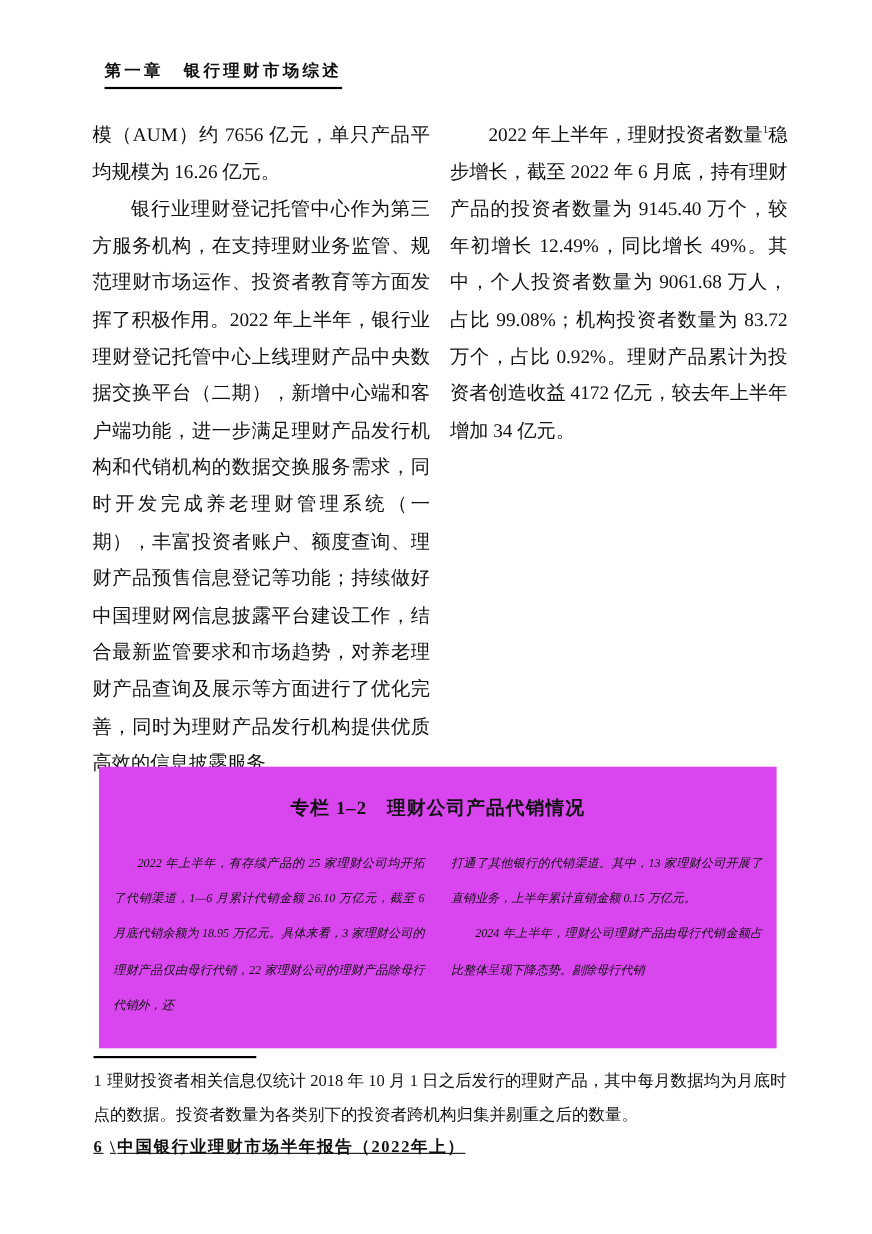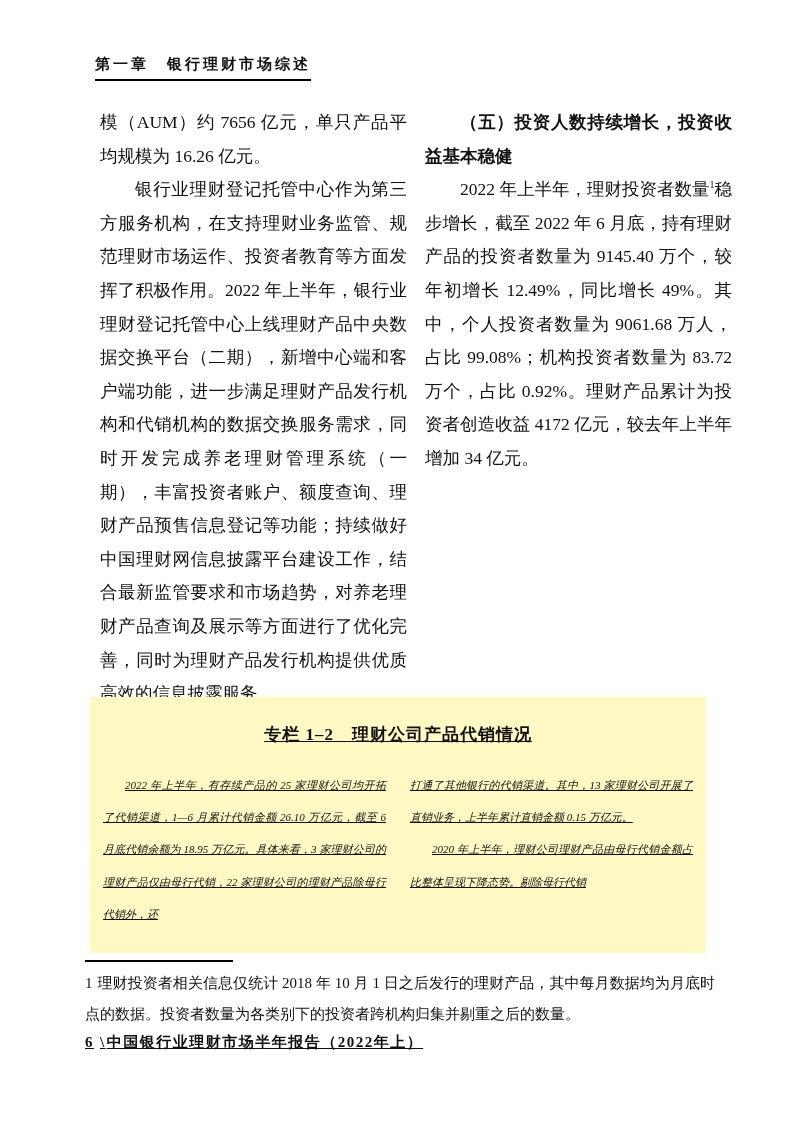--- a/index.html
+++ b/index.html
@@ -12,39 +12,38 @@
     font-family:"Liberation Serif","DejaVu Serif",serif;
     overflow:hidden;
   }
   .chapter-header {
     position:absolute; left:95px; top:55px;
     font-size:15px; font-weight:bold; letter-spacing:3px;
     padding-bottom:5px; border-bottom:2px solid #000;
     white-space:nowrap;
   }
   .columns {
-    position:absolute; left:100px; top:106px; width:632px;
+    position:absolute; left:84px; top:106px; width:632px;
     display:flex; column-gap:18px;
   }
   .col {
     flex:0 0 307px; width:307px;
     font-size:17.5px; line-height:33.6px;
     text-align:justify; text-align-last:left;
   }
   .col p { margin:0; }
   .indent { text-indent:2em; }
   .noindent { text-indent:0; }
   .subheading { font-weight:bold; }
   sup.note-ref { font-size:10px; line-height:0; vertical-align:super; }
   .callout {
     position:absolute; left:90px; top:697px;
     width:616px; height:256px;
-    background:#fef9c3;
+    background:#d946ef;
     padding:26px 13px 0 13px;
-    text-decoration:underline;
   }
   .callout-title {
     text-align:center;
     font-size:17px; font-weight:bold; letter-spacing:1px;
     line-height:24px;
   }
   .callout-cols {
     display:flex; column-gap:24px; margin-top:22px;
   }
   .ccol {
@@ -80,34 +79,33 @@
 <div class="page">
 
   <div class="chapter-header">第一章　银行理财市场综述</div>
 
   <div class="columns">
     <div class="col">
       <p class="noindent">模（AUM）约 7656 亿元，单只产品平均规模为 16.26 亿元。</p>
       <p class="indent">银行业理财登记托管中心作为第三方服务机构，在支持理财业务监管、规范理财市场运作、投资者教育等方面发挥了积极作用。2022 年上半年，银行业理财登记托管中心上线理财产品中央数据交换平台（二期），新增中心端和客户端功能，进一步满足理财产品发行机构和代销机构的数据交换服务需求，同时开发完成养老理财管理系统（一期），丰富投资者账户、额度查询、理财产品预售信息登记等功能；持续做好中国理财网信息披露平台建设工作，结合最新监管要求和市场趋势，对养老理财产品查询及展示等方面进行了优化完善，同时为理财产品发行机构提供优质高效的信息披露服务。</p>
     </div>
     <div class="col">
-      <p class="subheading indent">（五）投资人数持续增长，投资收益基本稳健</p>
       <p class="indent"><span>2022 年上半年，理财投资者数量</span><sup class="note-ref">1</sup><span>稳步增长，截至 2022 年 6 月底，持有理财产品的投资者数量为 9145.40 万个，较年初增长 12.49%，同比增长 49%。其中，个人投资者数量为 9061.68 万人，占比 99.08%；机构投资者数量为 83.72 万个，占比 0.92%。理财产品累计为投资者创造收益 4172 亿元，较去年上半年增加 34 亿元。</span></p>
     </div>
   </div>
 
   <div class="callout">
     <div class="callout-title">专栏 1–2　理财公司产品代销情况</div>
     <div class="callout-cols">
       <div class="ccol">
         <p class="indent">2022 年上半年，有存续产品的 25 家理财公司均开拓了代销渠道，1—6 月累计代销金额 26.10 万亿元，截至 6 月底代销余额为 18.95 万亿元。具体来看，3 家理财公司的理财产品仅由母行代销，22 家理财公司的理财产品除母行代销外，还</p>
       </div>
       <div class="ccol">
         <p class="noindent">打通了其他银行的代销渠道。其中，13 家理财公司开展了直销业务，上半年累计直销金额 0.15 万亿元。</p>
-        <p class="indent">2020 年上半年，理财公司理财产品由母行代销金额占比整体呈现下降态势。剔除母行代销</p>
+        <p class="indent">2024 年上半年，理财公司理财产品由母行代销金额占比整体呈现下降态势。剔除母行代销</p>
       </div>
     </div>
   </div>
 
   <div class="footnote-rule"></div>
 
   <div class="footnote"><span class="marker">1</span><span>理财投资者相关信息仅统计 2018 年 10 月 1 日之后发行的理财产品，其中每月数据均为月底时点的数据。投资者数量为各类别下的投资者跨机构归集并剔重之后的数量。</span></div>
 
   <div class="page-footer"><span class="pagenum">6</span><span class="sep">\</span><span>中国银行业理财市场半年报告（2022年上）</span></div>
 

